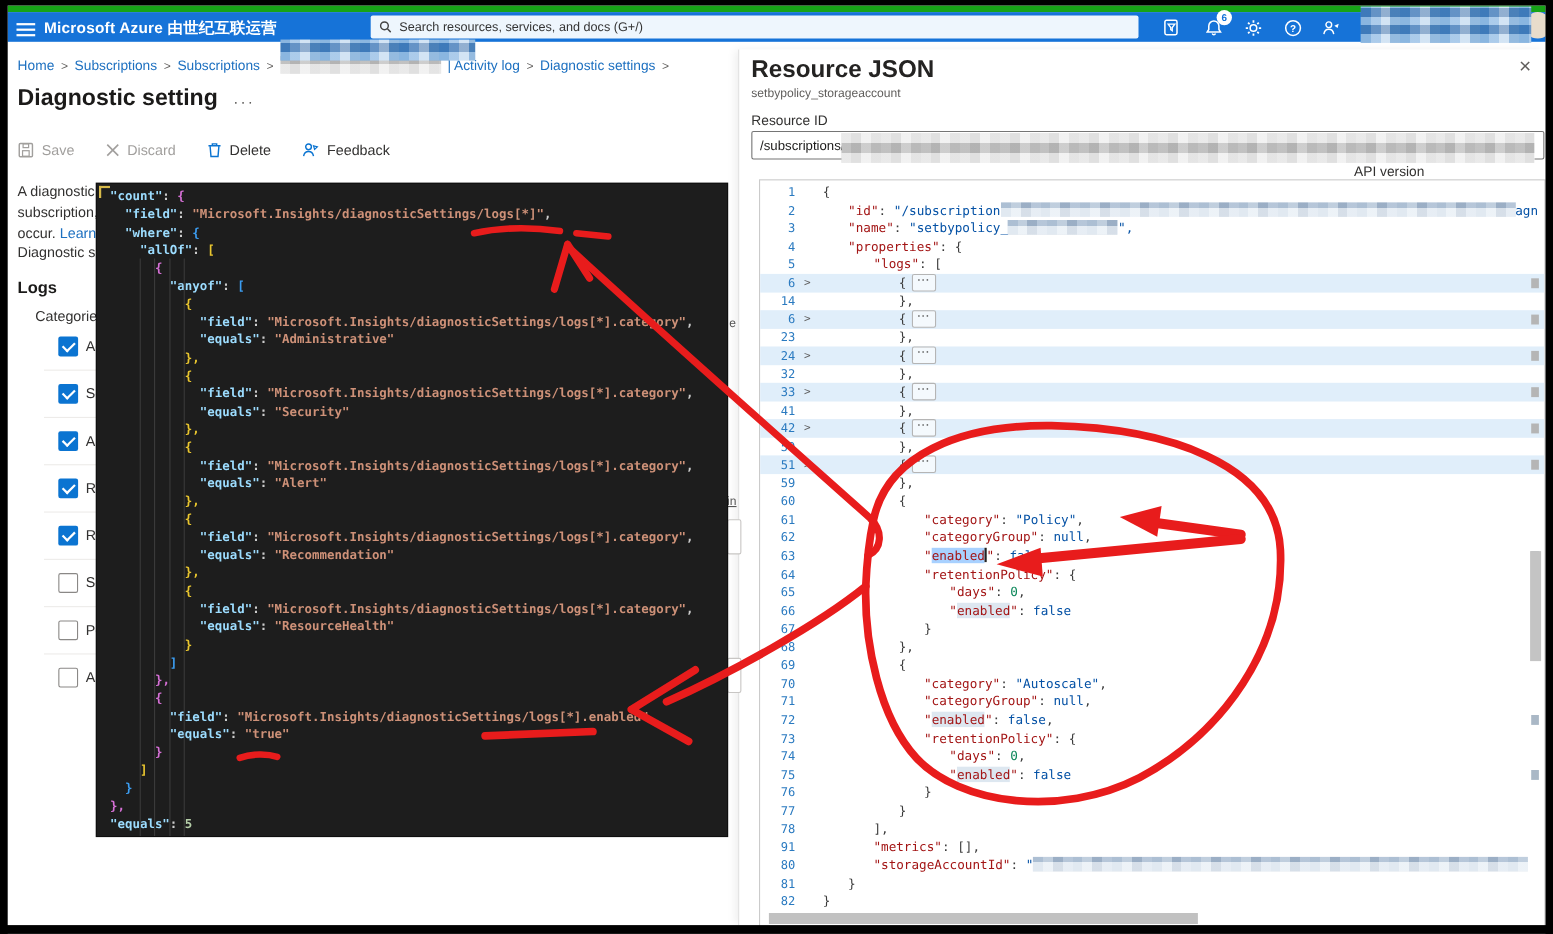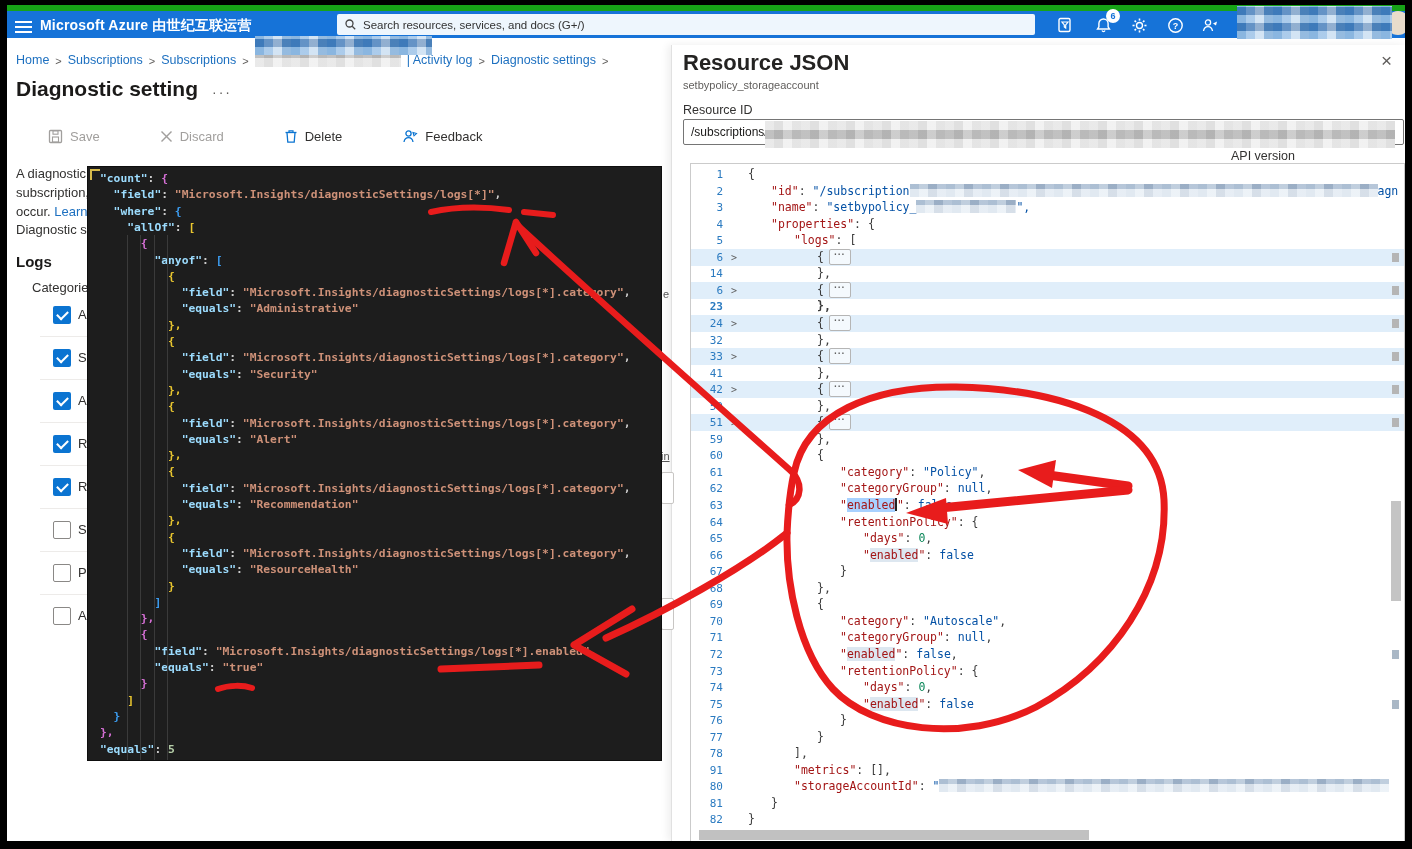--- a/index.html
+++ b/index.html
@@ -19,21 +19,21 @@
   .badge{position:absolute;background:#fff;color:#1673d8;font-size:9px;font-weight:bold;border-radius:50%;
          width:14px;height:14px;display:flex;align-items:center;justify-content:center;}
   
   .crumbs{display:flex;align-items:flex-end;font-size:12.5px;gap:6px;white-space:nowrap;}
   .crumbs .lnk{color:#1d70c0;cursor:pointer;}
   .crumbs .sep{color:#605e5c;font-size:11px;}
   .pagetitle{font-size:21px;font-weight:600;color:#1b1a19;}
   .dots{color:#605e5c;font-size:14px;letter-spacing:2px;}
   
   .toolbar{display:flex;align-items:center;gap:28px;}
-  .tbtn{display:flex;align-items:center;gap:7px;font-size:13px;color:#323130;cursor:pointer;margin-left:32px;}
+  .tbtn{display:flex;align-items:center;gap:7px;font-size:13px;color:#323130;cursor:pointer;}
   .tbtn.dis{color:#a19f9d;}
   
   .desc{font-size:13px;line-height:19px;color:#323130;white-space:nowrap;}
   .desc a{color:#1d70c0;text-decoration:none;}
   .h-logs{font-size:15px;font-weight:bold;color:#1b1a19;}
   .lbl{font-size:13px;color:#323130;white-space:nowrap;}
   .divider{background:#edebe9;height:1px;}
   .cbx{width:18px;height:18px;border-radius:2px;box-sizing:border-box;display:flex;align-items:center;justify-content:center;}
   .cbx.on{background:#0b74d1;}
   .cbx.off{background:#fff;border:1px solid #8a8886;}
@@ -310,21 +310,21 @@
 <div class="abs pix pix-gray" style="left:765px;top:121px;width:630px;height:27px;"></div>
 <div id="jview" class="abs" style="left:690px;top:163px;width:713px;height:678px;">
     <div class="jrow" style="top: 2px;"><span class="jnum">1</span><span class="jcode" style="left: 57px;"><span class="p">{</span></span></div>
     <div class="jrow" style="top: 18.55px;"><span class="jnum">2</span><span class="jcode" style="left: 80px;"><span class="k">"id"</span><span class="p">: </span><span class="s">"/subscription</span><span class="pixspan pix-soft" style="width: 468px;"></span><span class="s">agn</span></span></div>
     <div class="jrow" style="top: 35.1px;"><span class="jnum">3</span><span class="jcode" style="left: 80px;"><span class="k">"name"</span><span class="p">: </span><span class="s">"setbypolicy_</span><span class="pixspan pix-soft" style="width: 100px;"></span><span class="s">",</span></span></div>
     <div class="jrow" style="top: 51.65px;"><span class="jnum">4</span><span class="jcode" style="left: 80px;"><span class="k">"properties"</span><span class="p">: </span><span class="p">{</span></span></div>
     <div class="jrow" style="top: 68.2px;"><span class="jnum">5</span><span class="jcode" style="left: 103px;"><span class="k">"logs"</span><span class="p">: </span><span class="p">[</span></span></div>
     <div class="jrow fold" style="top: 84.75px;"><span class="jnum">6</span><span class="jchev">&gt;</span><span class="jcode" style="left: 126px;"><span class="p">{</span><span class="badge">···</span></span></div>
     <div class="jrow" style="top: 101.3px;"><span class="jnum">14</span><span class="jcode" style="left: 126px;"><span class="p">},</span></span></div>
     <div class="jrow fold" style="top: 117.85px;"><span class="jnum">6</span><span class="jchev">&gt;</span><span class="jcode" style="left: 126px;"><span class="p">{</span><span class="badge">···</span></span></div>
-    <div class="jrow" style="top: 134.4px; font-weight: bold;"><span class="jnum">23</span><span class="jcode" style="left: 126px;"><span class="p">},</span></span></div>
+    <div class="jrow" style="top: 134.4px;"><span class="jnum">23</span><span class="jcode" style="left: 126px;"><span class="p">},</span></span></div>
     <div class="jrow fold" style="top: 150.95px;"><span class="jnum">24</span><span class="jchev">&gt;</span><span class="jcode" style="left: 126px;"><span class="p">{</span><span class="badge">···</span></span></div>
     <div class="jrow" style="top: 167.5px;"><span class="jnum">32</span><span class="jcode" style="left: 126px;"><span class="p">},</span></span></div>
     <div class="jrow fold" style="top: 184.05px;"><span class="jnum">33</span><span class="jchev">&gt;</span><span class="jcode" style="left: 126px;"><span class="p">{</span><span class="badge">···</span></span></div>
     <div class="jrow" style="top: 200.6px;"><span class="jnum">41</span><span class="jcode" style="left: 126px;"><span class="p">},</span></span></div>
     <div class="jrow fold" style="top: 217.15px;"><span class="jnum">42</span><span class="jchev">&gt;</span><span class="jcode" style="left: 126px;"><span class="p">{</span><span class="badge">···</span></span></div>
     <div class="jrow" style="top: 233.7px;"><span class="jnum">50</span><span class="jcode" style="left: 126px;"><span class="p">},</span></span></div>
     <div class="jrow fold" style="top: 250.25px;"><span class="jnum">51</span><span class="jchev">&gt;</span><span class="jcode" style="left: 126px;"><span class="p">{</span><span class="badge">···</span></span></div>
     <div class="jrow" style="top: 266.8px;"><span class="jnum">59</span><span class="jcode" style="left: 126px;"><span class="p">},</span></span></div>
     <div class="jrow" style="top: 283.35px;"><span class="jnum">60</span><span class="jcode" style="left: 126px;"><span class="p">{</span></span></div>
     <div class="jrow" style="top: 299.9px;"><span class="jnum">61</span><span class="jcode" style="left: 149px;"><span class="k">"category"</span><span class="p">: </span><span class="s">"Policy"</span><span class="p">,</span></span></div>

